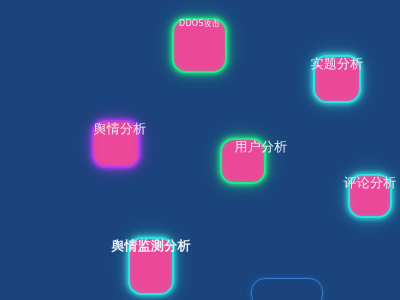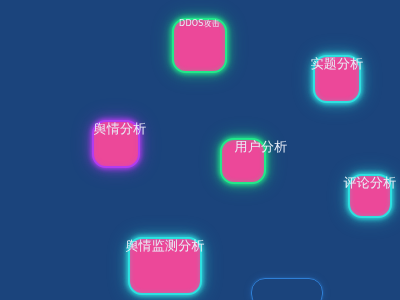--- a/index.html
+++ b/index.html
@@ -97,19 +97,19 @@
       </div>
       <div class="node glow-purple" style="left: 92px; top: 120px; width: 48px; height: 48px; padding-left: 8px;">
         <span class="node-label small">舆情分析</span>
       </div>
       <div class="node glow-green" style="left: 220px; top: 138px; width: 46px; height: 46px; padding-left: 36px;">
         <span class="node-label small">用户分析</span>
       </div>
       <div class="node glow-cyan" style="left: 348px; top: 174px; width: 44px; height: 44px;">
         <span class="node-label small">评论分析</span>
       </div>
-      <div class="node glow-cyan" style="left: 128px; top: 237px; width: 74px; height: 58px;">
+      <div class="node glow-cyan" style="left: 128px; top: 237px; width: 46px; height: 58px; font-weight: bold;">
         <span class="node-label small">舆情监测分析</span>
       </div>
     </div>
 
   <div class="pill glow-steel" id="bottom-pill" style="left: 251px; top: 278px; width: 72px; height: 30px;"></div>
 </div>
 
 </body></html>

